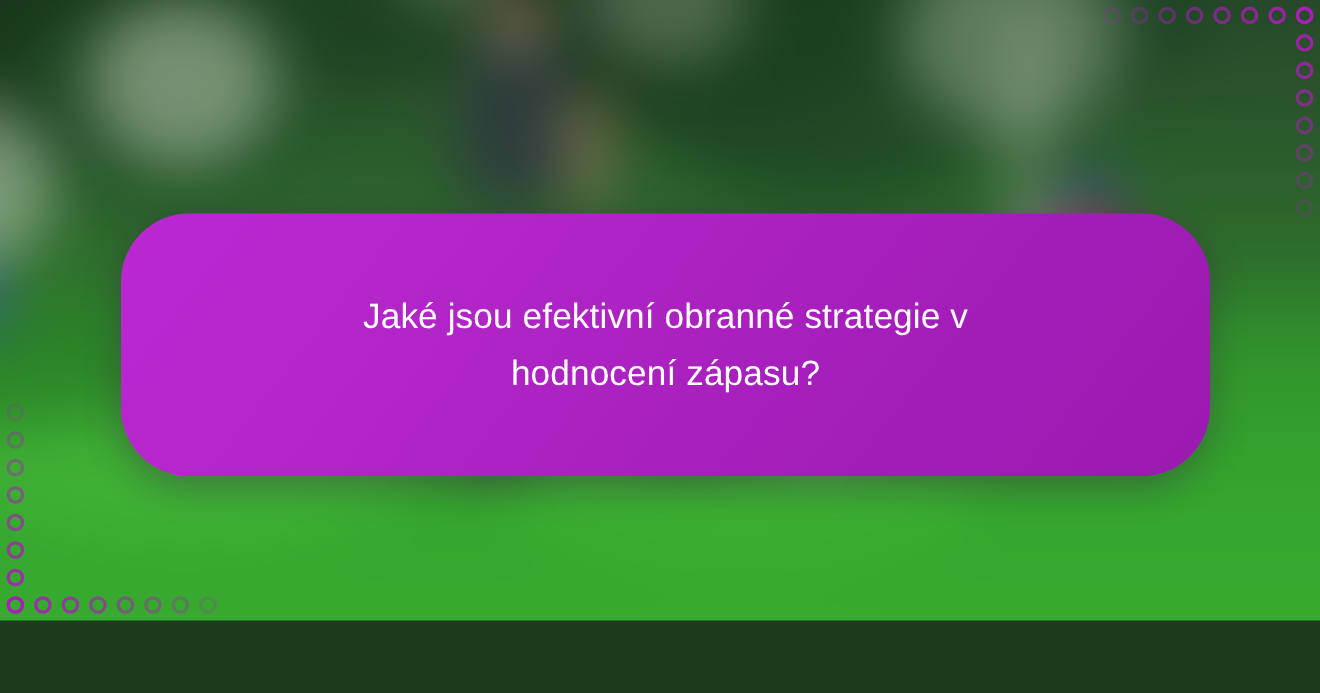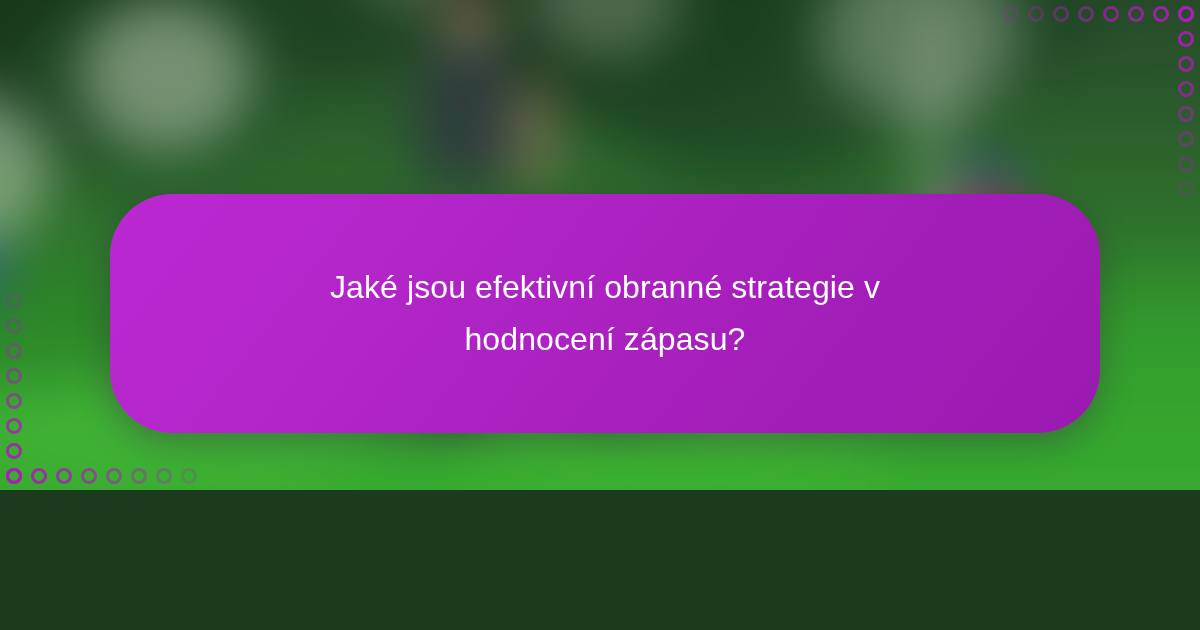--- a/index.html
+++ b/index.html
@@ -8,21 +8,21 @@
     width: 1200px;
     height: 630px;
     overflow: hidden;
     background: #1c3a1e;
     font-family: "Liberation Sans", sans-serif;
   }
 
   #stage {
     position: relative;
     width: 1200px;
-    height: 490px;
+    height: 564px;
     overflow: hidden;
   }
 
   
   .bg-layer {
     position: absolute;
     inset: -80px;
     overflow: hidden;
   }
 

